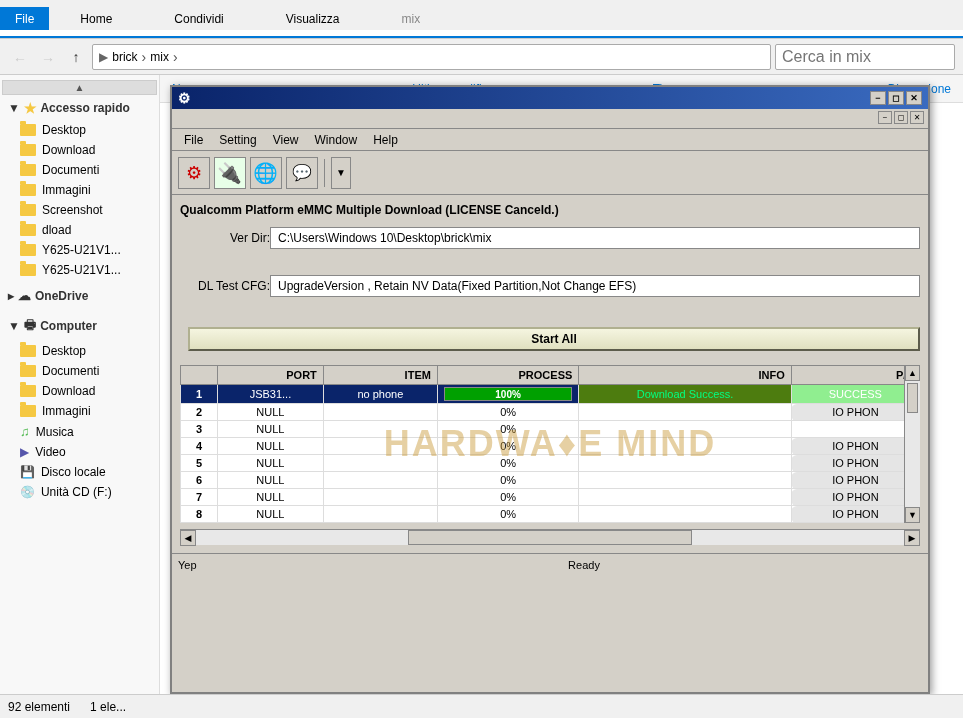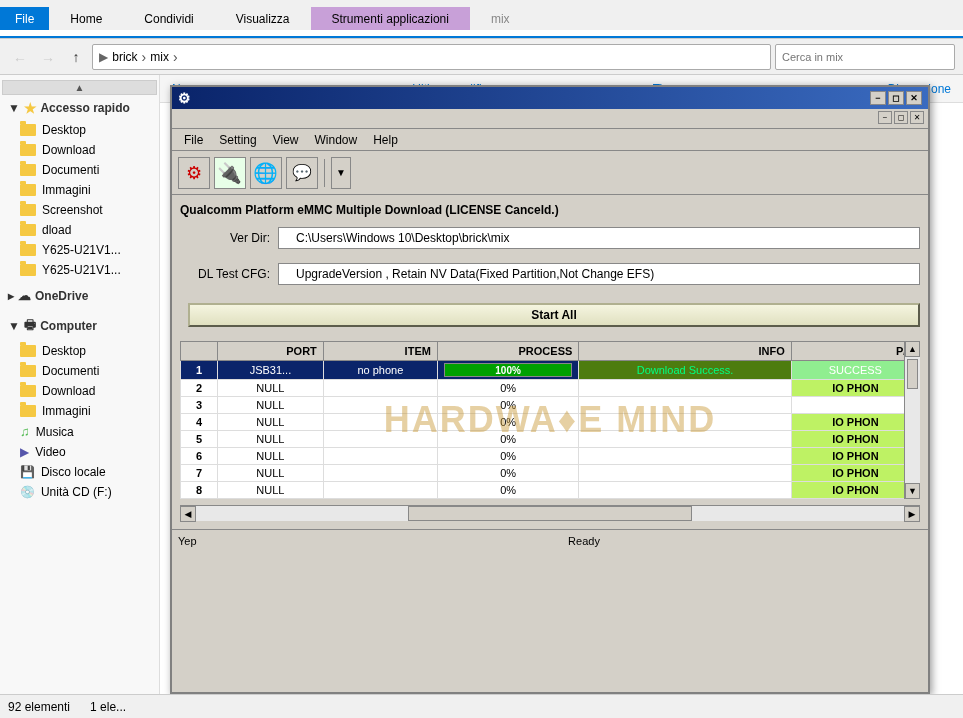--- a/index.html
+++ b/index.html
@@ -4,35 +4,35 @@
   <style>
     * { margin: 0; padding: 0; box-sizing: border-box; }
     body { width: 963px; height: 718px; overflow: hidden; font-family: 'Segoe UI', Arial, sans-serif; font-size: 12px; background: #c8d4e0; }
 
     
     .explorer-window { width: 963px; height: 718px; display: flex; flex-direction: column; background: #f0f0f0; }
 
     
     .ribbon { background: #f0f0f0; border-bottom: 1px solid #ccc; }
     .ribbon-tabs { display: flex; align-items: flex-end; height: 30px; background: #f0f0f0; }
-    .ribbon-tab { padding: 4px 20px; font-size: 12px; cursor: pointer; border: 1px solid transparent; border-bottom: none; background: #f0f0f0; color: #000; }
+    .ribbon-tab { padding: 4px 30px; font-size: 12px; cursor: pointer; border: 1px solid transparent; border-bottom: none; background: #f0f0f0; color: #000; }
     .ribbon-tab.blue { background: #0078d7; color: #fff; padding: 4px 14px; }
     .ribbon-tab.special { background: #c8a0d8; color: #000; }
     .ribbon-tab.grayed { color: #888; }
 
     .ribbon-content { background: #fff; border-bottom: 2px solid #0078d7; height: 8px; }
 
     
     .address-bar { display: flex; align-items: center; padding: 4px 8px; gap: 4px; background: #f0f0f0; border-bottom: 1px solid #ccc; height: 36px; }
     .nav-btn { width: 24px; height: 24px; display: flex; align-items: center; justify-content: center; cursor: pointer; background: none; border: 1px solid transparent; border-radius: 2px; font-size: 14px; color: #333; }
     .nav-btn.disabled { color: #ccc; cursor: default; }
     .address-path { flex: 1; display: flex; align-items: center; border: 1px solid #aaa; background: #fff; height: 26px; padding: 0 6px; border-radius: 2px; font-size: 12px; gap: 4px; }
     .path-sep { color: #555; font-size: 14px; }
     .path-item { color: #000; cursor: pointer; }
-    .search-box { width: 180px; height: 26px; border: 1px solid #aaa; padding: 0 6px; border-radius: 2px; font-size: 11px; background: #fff; }
+    .search-box { width: 180px; height: 26px; border: 1px solid #aaa; padding: 0 6px; border-radius: 2px; font-size: 16px; background: #fff; }
 
     
     .main-area { display: flex; flex: 1; overflow: hidden; }
 
     
     .sidebar { width: 160px; min-width: 160px; background: #f8f8f8; border-right: 1px solid #ddd; overflow-y: auto; padding-top: 4px; }
     .sidebar-section { margin-bottom: 4px; }
     .sidebar-header { display: flex; align-items: center; padding: 4px 8px; font-weight: bold; font-size: 12px; cursor: pointer; color: #333; gap: 4px; }
     .sidebar-item { display: flex; align-items: center; padding: 3px 8px 3px 20px; cursor: pointer; font-size: 12px; color: #000; gap: 6px; white-space: nowrap; overflow: hidden; text-overflow: ellipsis; }
     .folder-icon { width: 16px; height: 12px; display: inline-block; background: #f5c842; border-radius: 1px; position: relative; flex-shrink: 0; }
@@ -66,39 +66,39 @@
     .ets-menu-item { padding: 2px 8px; font-size: 12px; cursor: pointer; }
 
     .ets-toolbar { background: #d4d0c8; border-bottom: 1px solid #888; display: flex; align-items: center; padding: 3px 6px; gap: 4px; height: 44px; }
     .ets-toolbar-icon { width: 32px; height: 32px; background: #d4d0c8; border: 1px solid #888; display: flex; align-items: center; justify-content: center; cursor: pointer; font-size: 20px; }
     .ets-toolbar-sep { width: 1px; height: 28px; background: #888; margin: 0 2px; }
     .ets-toolbar-dropdown { width: 20px; height: 32px; background: #d4d0c8; border: 1px solid #888; display: flex; align-items: center; justify-content: center; cursor: pointer; font-size: 10px; }
 
     .ets-body { background: #d4d0c8; padding: 8px; display: flex; flex-direction: column; gap: 6px; }
     .ets-title-label { font-size: 12px; font-weight: bold; color: #000; margin-bottom: 4px; }
 
-    .ets-field-row { display: flex; align-items: center; gap: 8px; margin-bottom: 8px; }
+    .ets-field-row { display: flex; align-items: center; margin-bottom: 20px; }
     .ets-field-label { width: 90px; font-size: 12px; color: #000; text-align: right; flex-shrink: 0; }
-    .ets-field-value { flex: 1; background: #fff; border: 1px solid #888; padding: 2px 17px; font-size: 12px; height: 22px; display: flex; align-items: center; }
+    .ets-field-value { flex: 1; background: #fff; border: 1px solid #888; padding: 2px 7px; font-size: 12px; height: 22px; display: flex; align-items: center; }
 
     .ets-start-btn { background: linear-gradient(to bottom, #f5f5e0, #e0e0c0); border: 2px outset #b0b090; padding: 3px 16px; font-size: 12px; font-weight: bold; cursor: pointer; margin: 4px 0 8px 8px; color: #000; }
 
     .ets-table { width: 100%; border-collapse: collapse; background: #fff; border: 1px solid #888; font-size: 11px; }
     .ets-table th { background: #d4d0c8; border: 1px solid #888; padding: 3px 6px; text-align: right; font-weight: bold; color: #000; }
     .ets-table td { border: 1px solid #ddd; padding: 2px 6px; text-align: center; }
     .ets-table tr.row-selected { background: #0a246a; color: #fff; }
     .ets-table tr.row-selected td { color: #fff; }
     .ets-table tr.row-selected td.port { background: #0a246a; }
     .ets-table tr.row-selected td.item { background: #0a246a; }
     .ets-table tr.row-selected td.process { background: transparent; }
     .ets-table tr.row-selected td.info { background: #4d7c0f; color: #00ff80; }
     .ets-table tr.row-normal td { color: #000; }
     .ets-table td.null-cell { color: #00a; }
     .ets-table td.pf-success { color: #008000; font-weight: normal; background: #90ee90; }
-    .ets-table td.pf-io { color: #ff0000; font-weight: bold; background: #bef264; }
+    .ets-table td.pf-io { color: #ff0000; font-weight: normal; background: #e5e5e5; border-radius: 6px; }
     .progress-bar-container { background: #ddd; border: 1px solid #888; height: 14px; min-width: 60px; }
     .progress-bar-fill { background: #00a000; height: 100%; display: flex; align-items: center; justify-content: center; color: #fff; font-size: 10px; font-weight: bold; }
     .progress-zero { text-align: center; color: #000; font-size: 11px; }
 
     .ets-scrollbar-v { position: absolute; right: 0; top: 0; bottom: 0; width: 16px; background: #d4d0c8; border-left: 1px solid #888; display: flex; flex-direction: column; }
     .ets-scroll-btn { height: 16px; background: #d4d0c8; border: 1px solid #888; display: flex; align-items: center; justify-content: center; cursor: pointer; font-size: 9px; flex-shrink: 0; }
     .ets-scroll-track { flex: 1; background: #e8e8e8; }
     .ets-scroll-thumb { height: 30px; background: #d4d0c8; border: 1px solid #888; margin: 2px; cursor: pointer; }
 
     .ets-scrollbar-h { height: 16px; background: #d4d0c8; border-top: 1px solid #888; display: flex; align-items: center; }
@@ -122,21 +122,20 @@
 <body>
 
 <div class="explorer-window">
 
   <div class="ribbon">
     <div class="ribbon-tabs">
       <div class="ribbon-tab blue">File</div>
       <div class="ribbon-tab">Home</div>
       <div class="ribbon-tab">Condividi</div>
       <div class="ribbon-tab">Visualizza</div>
-      <div class="ribbon-tab special">Strumenti applicazioni</div>
       <div class="ribbon-tab grayed">mix</div>
     </div>
     <div class="ribbon-content"></div>
   </div>
 
   <div class="address-bar">
     <div class="nav-btn disabled">←</div>
     <div class="nav-btn disabled">→</div>
     <div class="nav-btn">↑</div>
     <div class="address-path">

